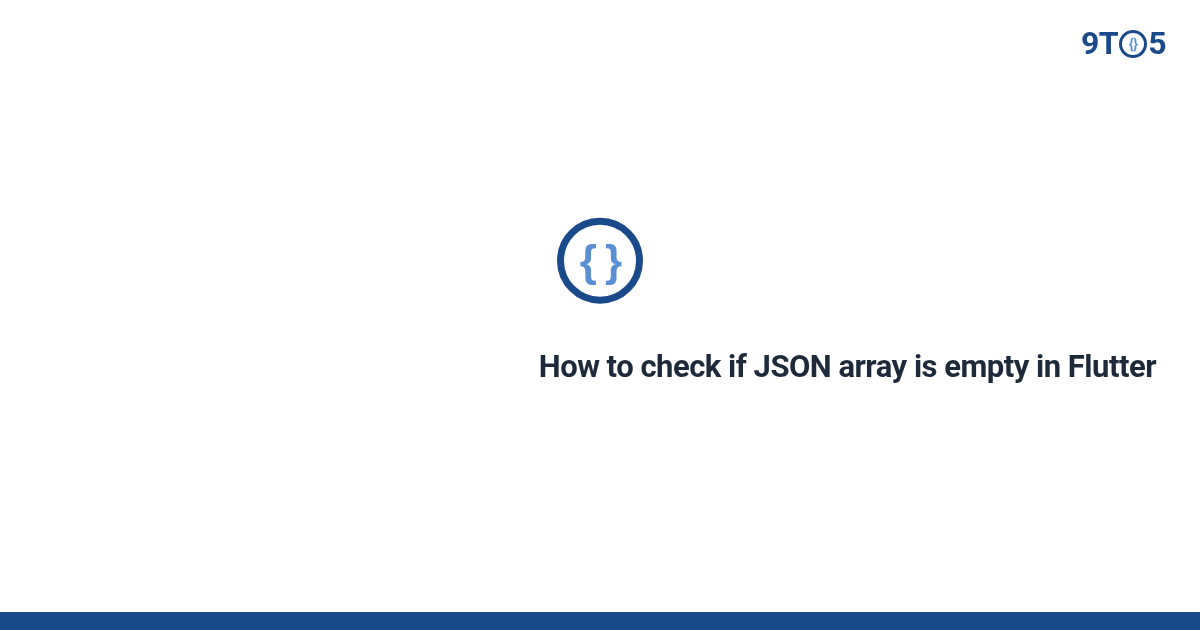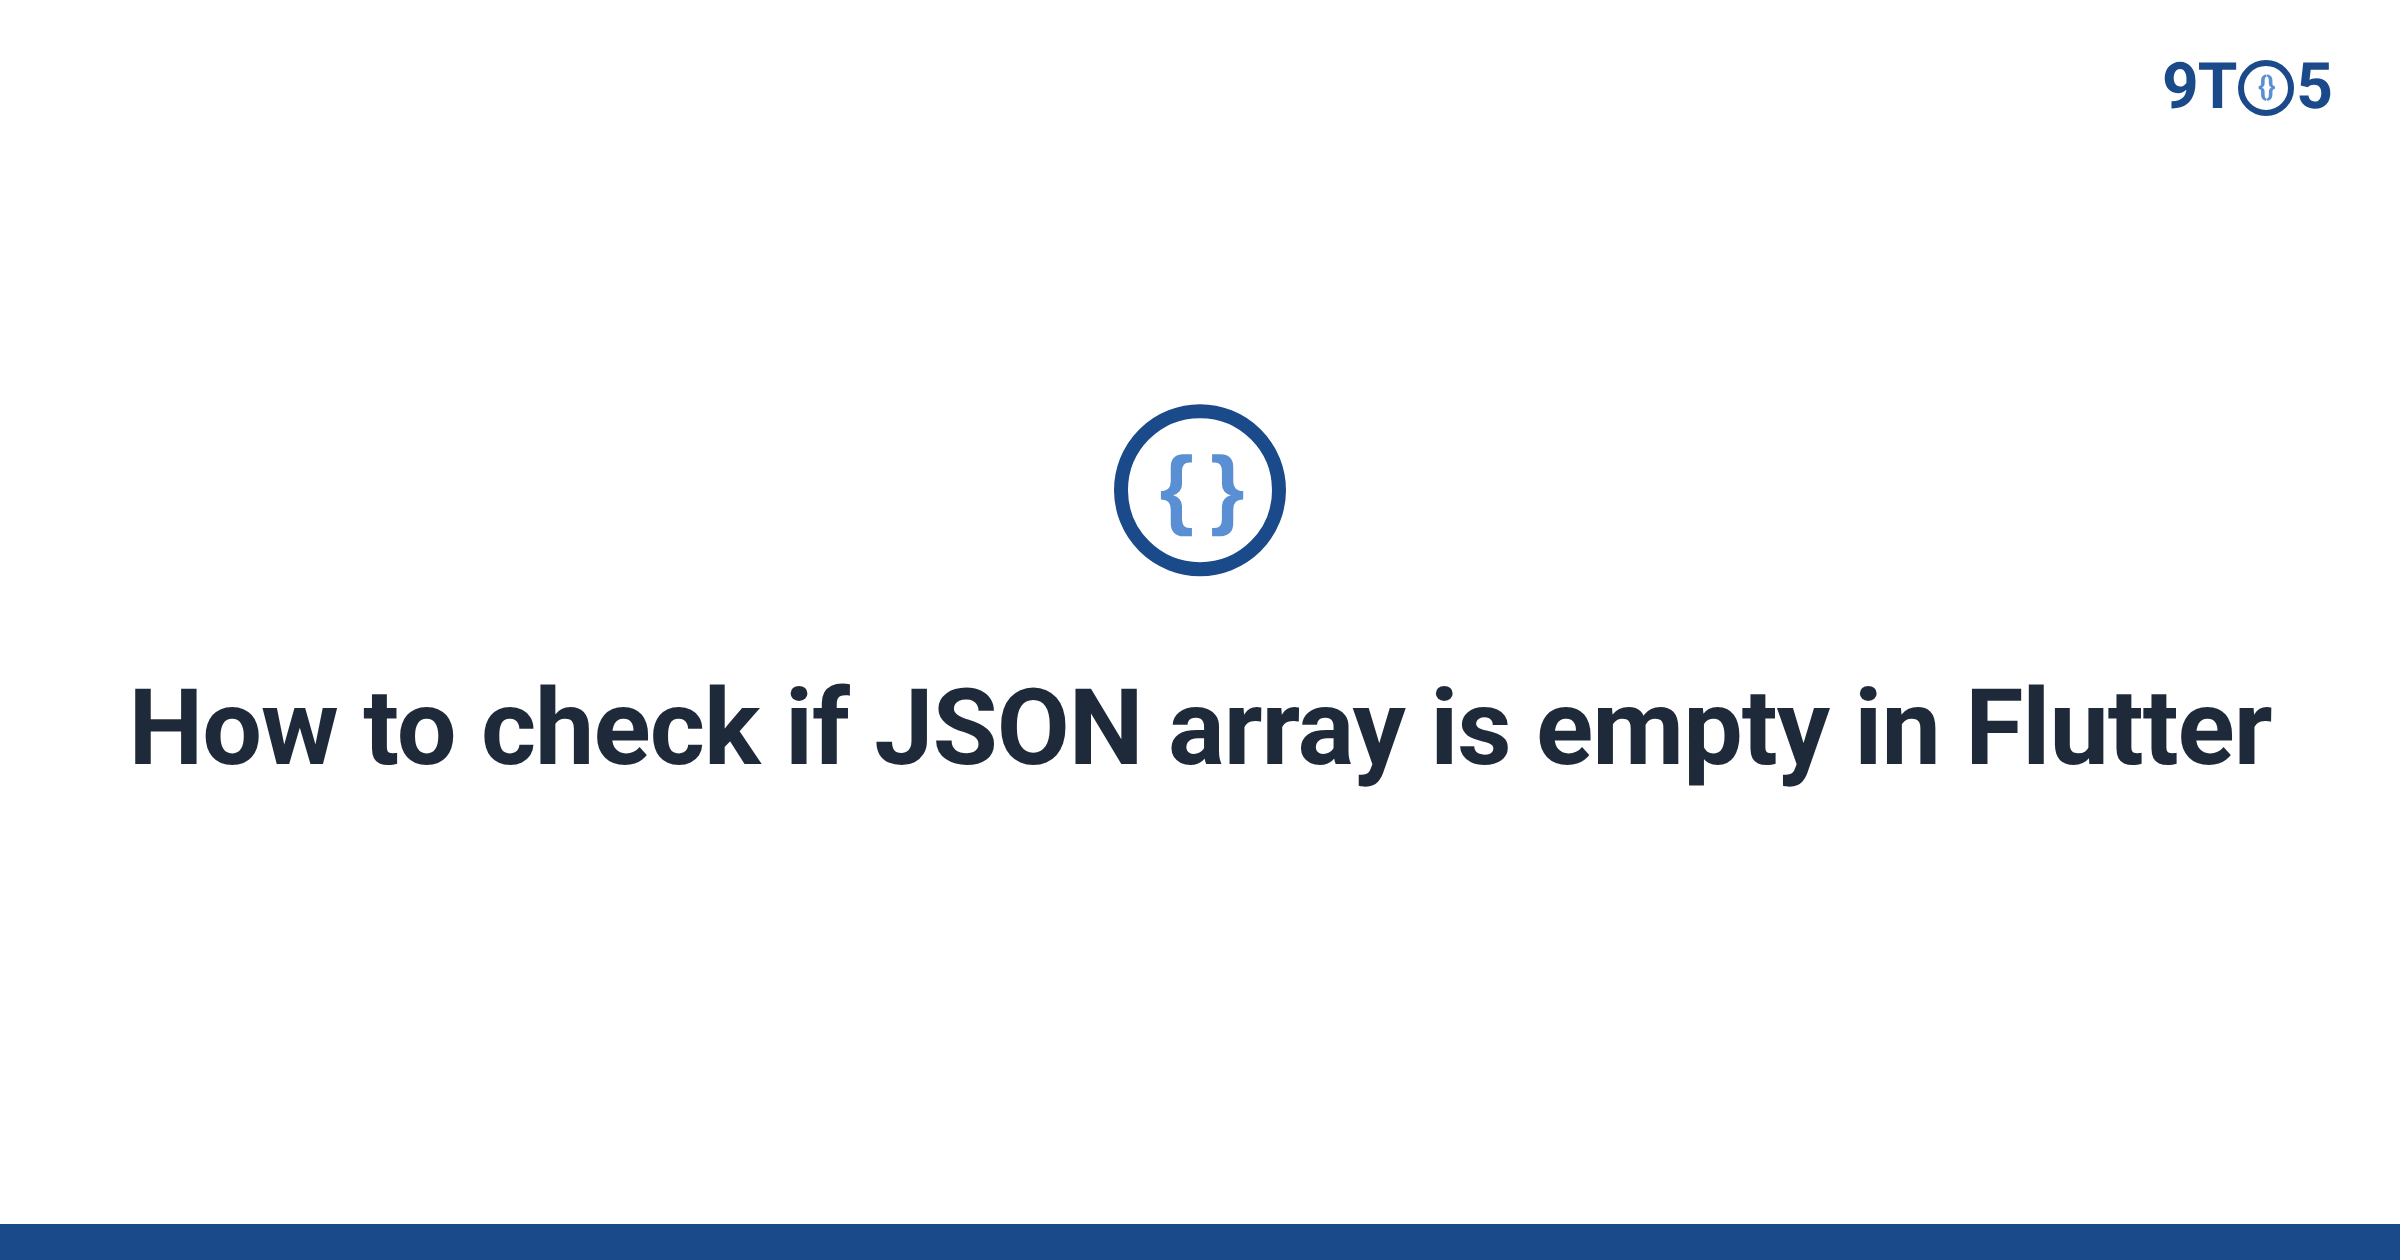--- a/index.html
+++ b/index.html
@@ -1,18 +1,19 @@
 <!DOCTYPE html>
 <html><head>
   <meta charset="utf-8">
   <style>
     * {
       margin: 0;
       padding: 0;
       box-sizing: border-box;
+      text-align: right;
     }
     body {
       width: 1200px;
       height: 630px;
       font-family: -apple-system, BlinkMacSystemFont, "Segoe UI", Roboto, "Helvetica Neue", Arial, sans-serif;
       background: #ffffff;
       position: relative;
       overflow: hidden;
     }
     .logo {
@@ -75,25 +76,25 @@
     }
     .icon-braces {
       font-size: 44px;
       font-weight: 700;
       color: #5a8fd4;
       line-height: 1;
       font-family: "Segoe UI", Arial, sans-serif;
       letter-spacing: -2px;
     }
     .title {
-      font-size: 53px;
+      font-size: 31px;
       font-weight: 700;
       color: #1e2a3a;
       line-height: 1.22;
-      padding: 0 60px;
+      padding: 0 44px;
       letter-spacing: -0.5px;
     }
     .bottom-bar {
       position: absolute;
       bottom: 0;
       left: 0;
       right: 0;
       height: 18px;
       background: #1a4a8a;
     }

